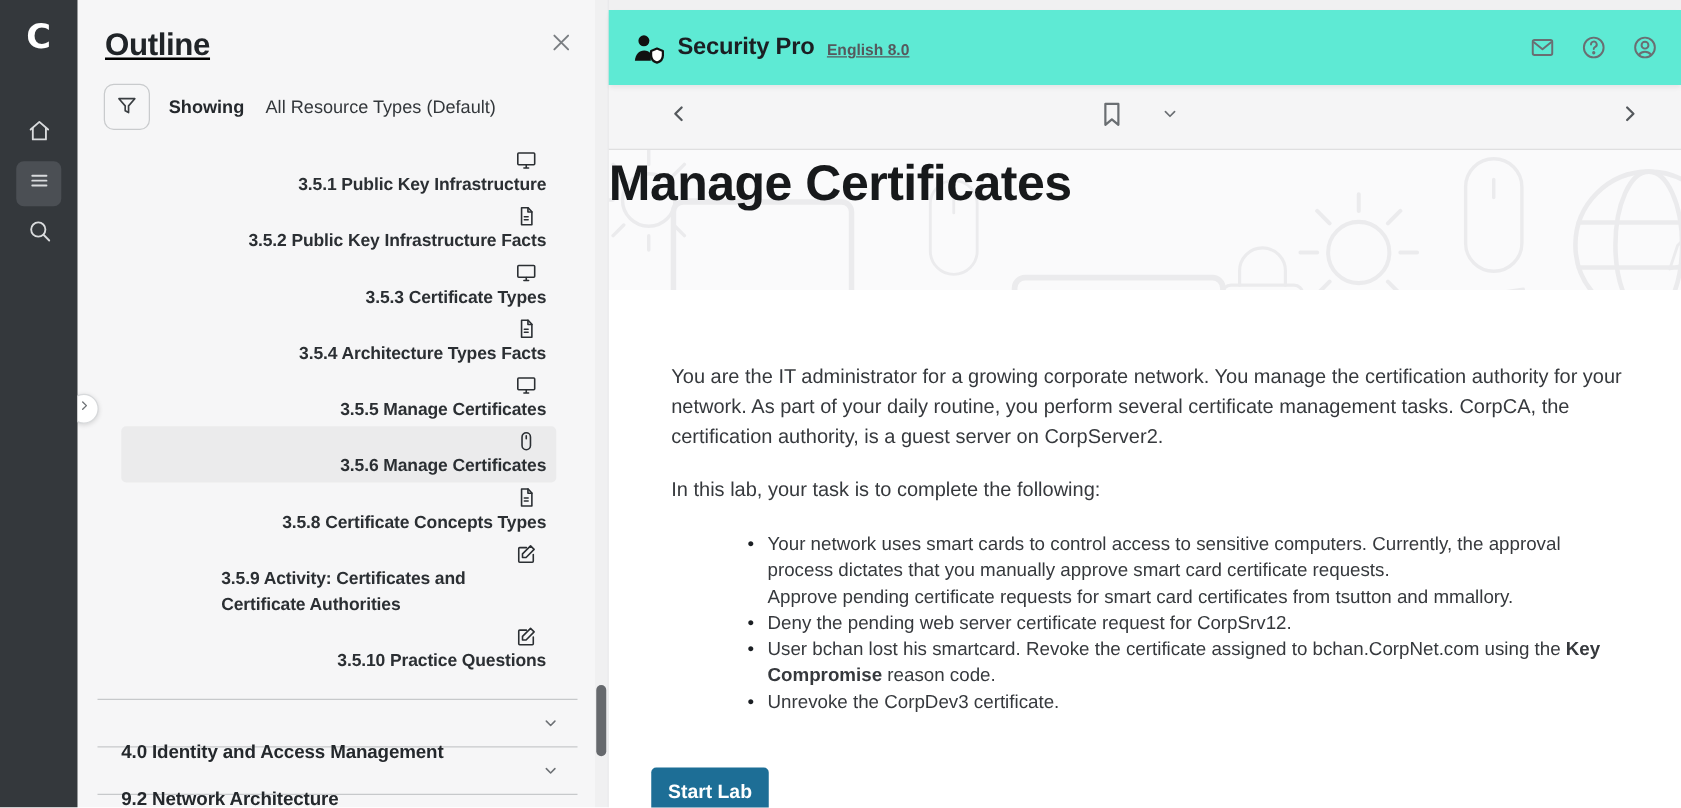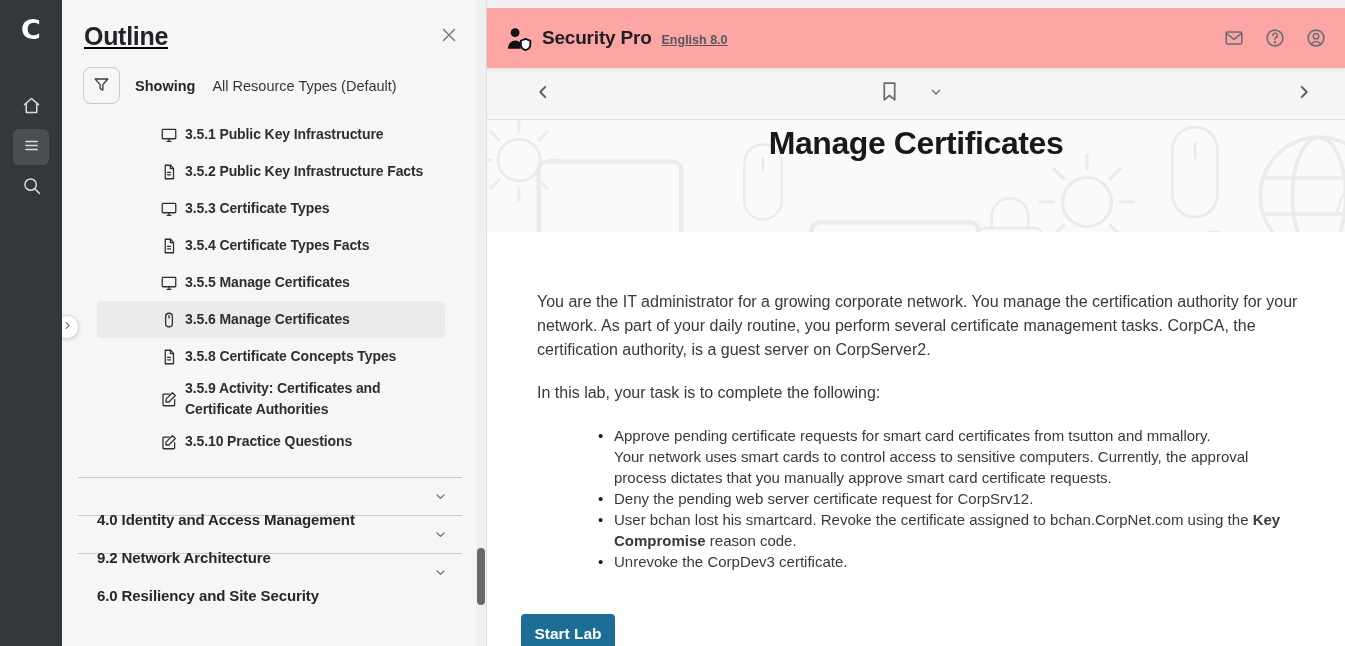--- a/index.html
+++ b/index.html
@@ -27,22 +27,22 @@
   .close-btn svg { width:22px; height:22px; }
   .filter-row { display:flex; align-items:center; margin:16px 0 0 21px; }
   .filter-btn { width:37px; height:37px; border:1px solid #c9cbcd; border-radius:8px;
     display:flex; align-items:center; justify-content:center; color:#3a3e42;
     background:transparent; cursor:pointer; }
   .filter-btn svg { width:19px; height:19px; }
   .showing-label { font-weight:700; font-size:14.5px; color:#24282c; margin-left:15px; }
   .showing-value { font-size:14.5px; color:#33373b; margin-left:17px; }
 
   .o-list { margin-top:12px; }
-  .o-item { min-height:37px; display:flex; align-items:center;
-    margin:0 41px 0 35px; padding:3px 8px 3px 63px; border-radius:4px; cursor:pointer; }
+  .o-item { min-height:37px; display:flex; align-items:flex-end;
+    margin:0 41px 0 35px; padding:3px 8px 3px 63px; border-radius:4px; cursor:pointer;flex-direction:column; }
   .o-item.selected { background:#ebebec; }
   .o-item .oi-icon { width:18px; height:18px; flex-shrink:0; color:#2b2f33; margin-right:7px;
     display:flex; align-items:center; }
   .o-item .oi-icon svg { width:18px; height:18px; }
   .o-item .lbl { font-size:14px; font-weight:700; color:#2b2f33; line-height:21px;
     max-width:260px; letter-spacing:-.1px; }
 
   .o-sections { margin:17px 24px 0 16px; }
   .o-section { height:38px; border-top:1px solid #c7c9cb; display:flex; align-items:center;
     justify-content:space-between; padding:0 14px 0 19px; cursor:pointer; }
@@ -57,21 +57,21 @@
   .expander { position:absolute; left:-7px; top:315px; width:24px; height:24px; background:#fff;
     border:1px solid #d7d9db; border-radius:50%; display:flex; align-items:center;
     justify-content:center; color:#6d7175; box-shadow:0 1px 4px rgba(0,0,0,.15);
     cursor:pointer; z-index:6; }
   .expander svg { width:13px; height:13px; }
 
   
   .main { flex:1; display:flex; flex-direction:column; background:#fff;
     border-left:1px solid #e0e0e1; position:relative; }
   .top-strip { height:8px; background:#f0f0f1; }
-  .prod-header { height:60px; background:#fca5a5; display:flex; align-items:center;
+  .prod-header { height:60px; background:#5eead4; display:flex; align-items:center;
     padding:0 18px; box-shadow:0 2px 4px rgba(0,0,0,.07); position:relative; z-index:3; }
   .prod-logo { color:#111; display:flex; margin-right:10px; }
   .prod-logo svg { width:27px; height:27px; }
   .prod-name { font-size:19px; font-weight:700; color:#1b1f23; letter-spacing:-.2px; }
   .prod-edition { font-size:12.5px; font-weight:700; color:#55595d; margin-left:10px; margin-top:4px;text-decoration:underline; }
   .head-right { margin-left:auto; display:flex; align-items:center; gap:19px; color:#6a6e72; }
   .head-right .hicon { display:flex; cursor:pointer; }
   .head-right svg { width:22px; height:22px; }
 
   .toolbar { height:52px; background:#f5f5f6; border-bottom:1px solid #dfdfe0;
@@ -80,21 +80,21 @@
   .nav-fwd  { position:absolute; right:30px; color:#55595d; display:flex; cursor:pointer; }
   .nav-back svg,.nav-fwd svg { width:22px; height:22px; }
   .bm-group { margin:0 auto; display:flex; align-items:center; gap:26px; transform:translateX(-6px); }
   .bm-icon { color:#6a6e72; display:flex; cursor:pointer; }
   .bm-icon svg { width:25px; height:25px; }
   .bm-chev { color:#6a6e72; display:flex; cursor:pointer; }
   .bm-chev svg { width:16px; height:16px; }
 
   .banner { height:112px; background:#fafafb; position:relative; overflow:hidden; }
   .wm { position:absolute; color:#ebebed; }
-  .banner-title { position:relative; text-align:center; font-size:32px; font-weight:700;
+  .banner-title { position:relative; text-align:left; font-size:40px; font-weight:700;
     color:#17191b; letter-spacing:-.4px; margin-top:5px; z-index:1; }
 
   .content { flex:1; background:#fff; padding:58px 0 0 50px; position:relative; }
   .intro { width:784px; font-size:16px; line-height:24px; color:#36393d; }
   .task-heading { font-size:16px; color:#36393d; margin-top:22px; }
   .task-list { margin:23px 0 0 61px; width:692px; list-style:none; }
   .task-list li { font-size:15px; line-height:21px; color:#36393d; position:relative; padding-left:16px; }
   .task-list li::before { content:"•"; position:absolute; left:0; top:0; color:#1b1f23; }
   .task-list b { font-weight:700; }
   .start-btn { position:absolute; left:34px; top:382px; width:94px; height:40px;
@@ -173,21 +173,21 @@
           </span>
           <span class="lbl">3.5.3 Certificate Types</span>
         </div>
         <div class="o-item">
           <span class="oi-icon">
             <svg viewBox="0 0 24 24" fill="none" stroke="currentColor" stroke-width="1.7" stroke-linecap="round" stroke-linejoin="round">
               <path d="M7 3h7l4 4.2V21H7z"></path>
               <path d="M13.8 3v4.4H18M10 12.5h4M10 15.8h4"></path>
             </svg>
           </span>
-          <span class="lbl">3.5.4 Certificate Types Facts</span>
+          <span class="lbl">3.5.4 Architecture Types Facts</span>
         </div>
         <div class="o-item">
           <span class="oi-icon">
             <svg viewBox="0 0 24 24" fill="none" stroke="currentColor" stroke-width="1.7" stroke-linecap="round" stroke-linejoin="round">
               <rect x="3" y="4.5" width="18" height="12.5" rx="1"></rect>
               <path d="M9.5 20.5h5M12 17.5v3"></path>
             </svg>
           </span>
           <span class="lbl">3.5.5 Manage Certificates</span>
         </div>
@@ -369,22 +369,22 @@
             </svg></span>
         </div>
       <h1 class="banner-title">Manage Certificates</h1>
     </div>
 
     <div class="content">
       <p class="intro">You are the IT administrator for a growing corporate network. You manage the certification authority for your network. As part of your daily routine, you perform several certificate management tasks. CorpCA, the certification authority, is a guest server on CorpServer2.</p>
       <p class="task-heading">In this lab, your task is to complete the following:</p>
       <ul class="task-list" id="task-list">
           <li>
+            <div><span>Your network uses smart cards to control access to sensitive computers. Currently, the approval process dictates that you manually approve smart card certificate requests.</span></div>
             <div><span>Approve pending certificate requests for smart card certificates from tsutton and mmallory.</span></div>
-            <div><span>Your network uses smart cards to control access to sensitive computers. Currently, the approval process dictates that you manually approve smart card certificate requests.</span></div>
           </li>
           <li>
             <div><span>Deny the pending web server certificate request for CorpSrv12.</span></div>
           </li>
           <li>
             <div><span>User bchan lost his smartcard. Revoke the certificate assigned to bchan.CorpNet.com using the </span><b>Key Compromise</b><span> reason code.</span></div>
           </li>
           <li>
             <div><span>Unrevoke the CorpDev3 certificate.</span></div>
           </li>

